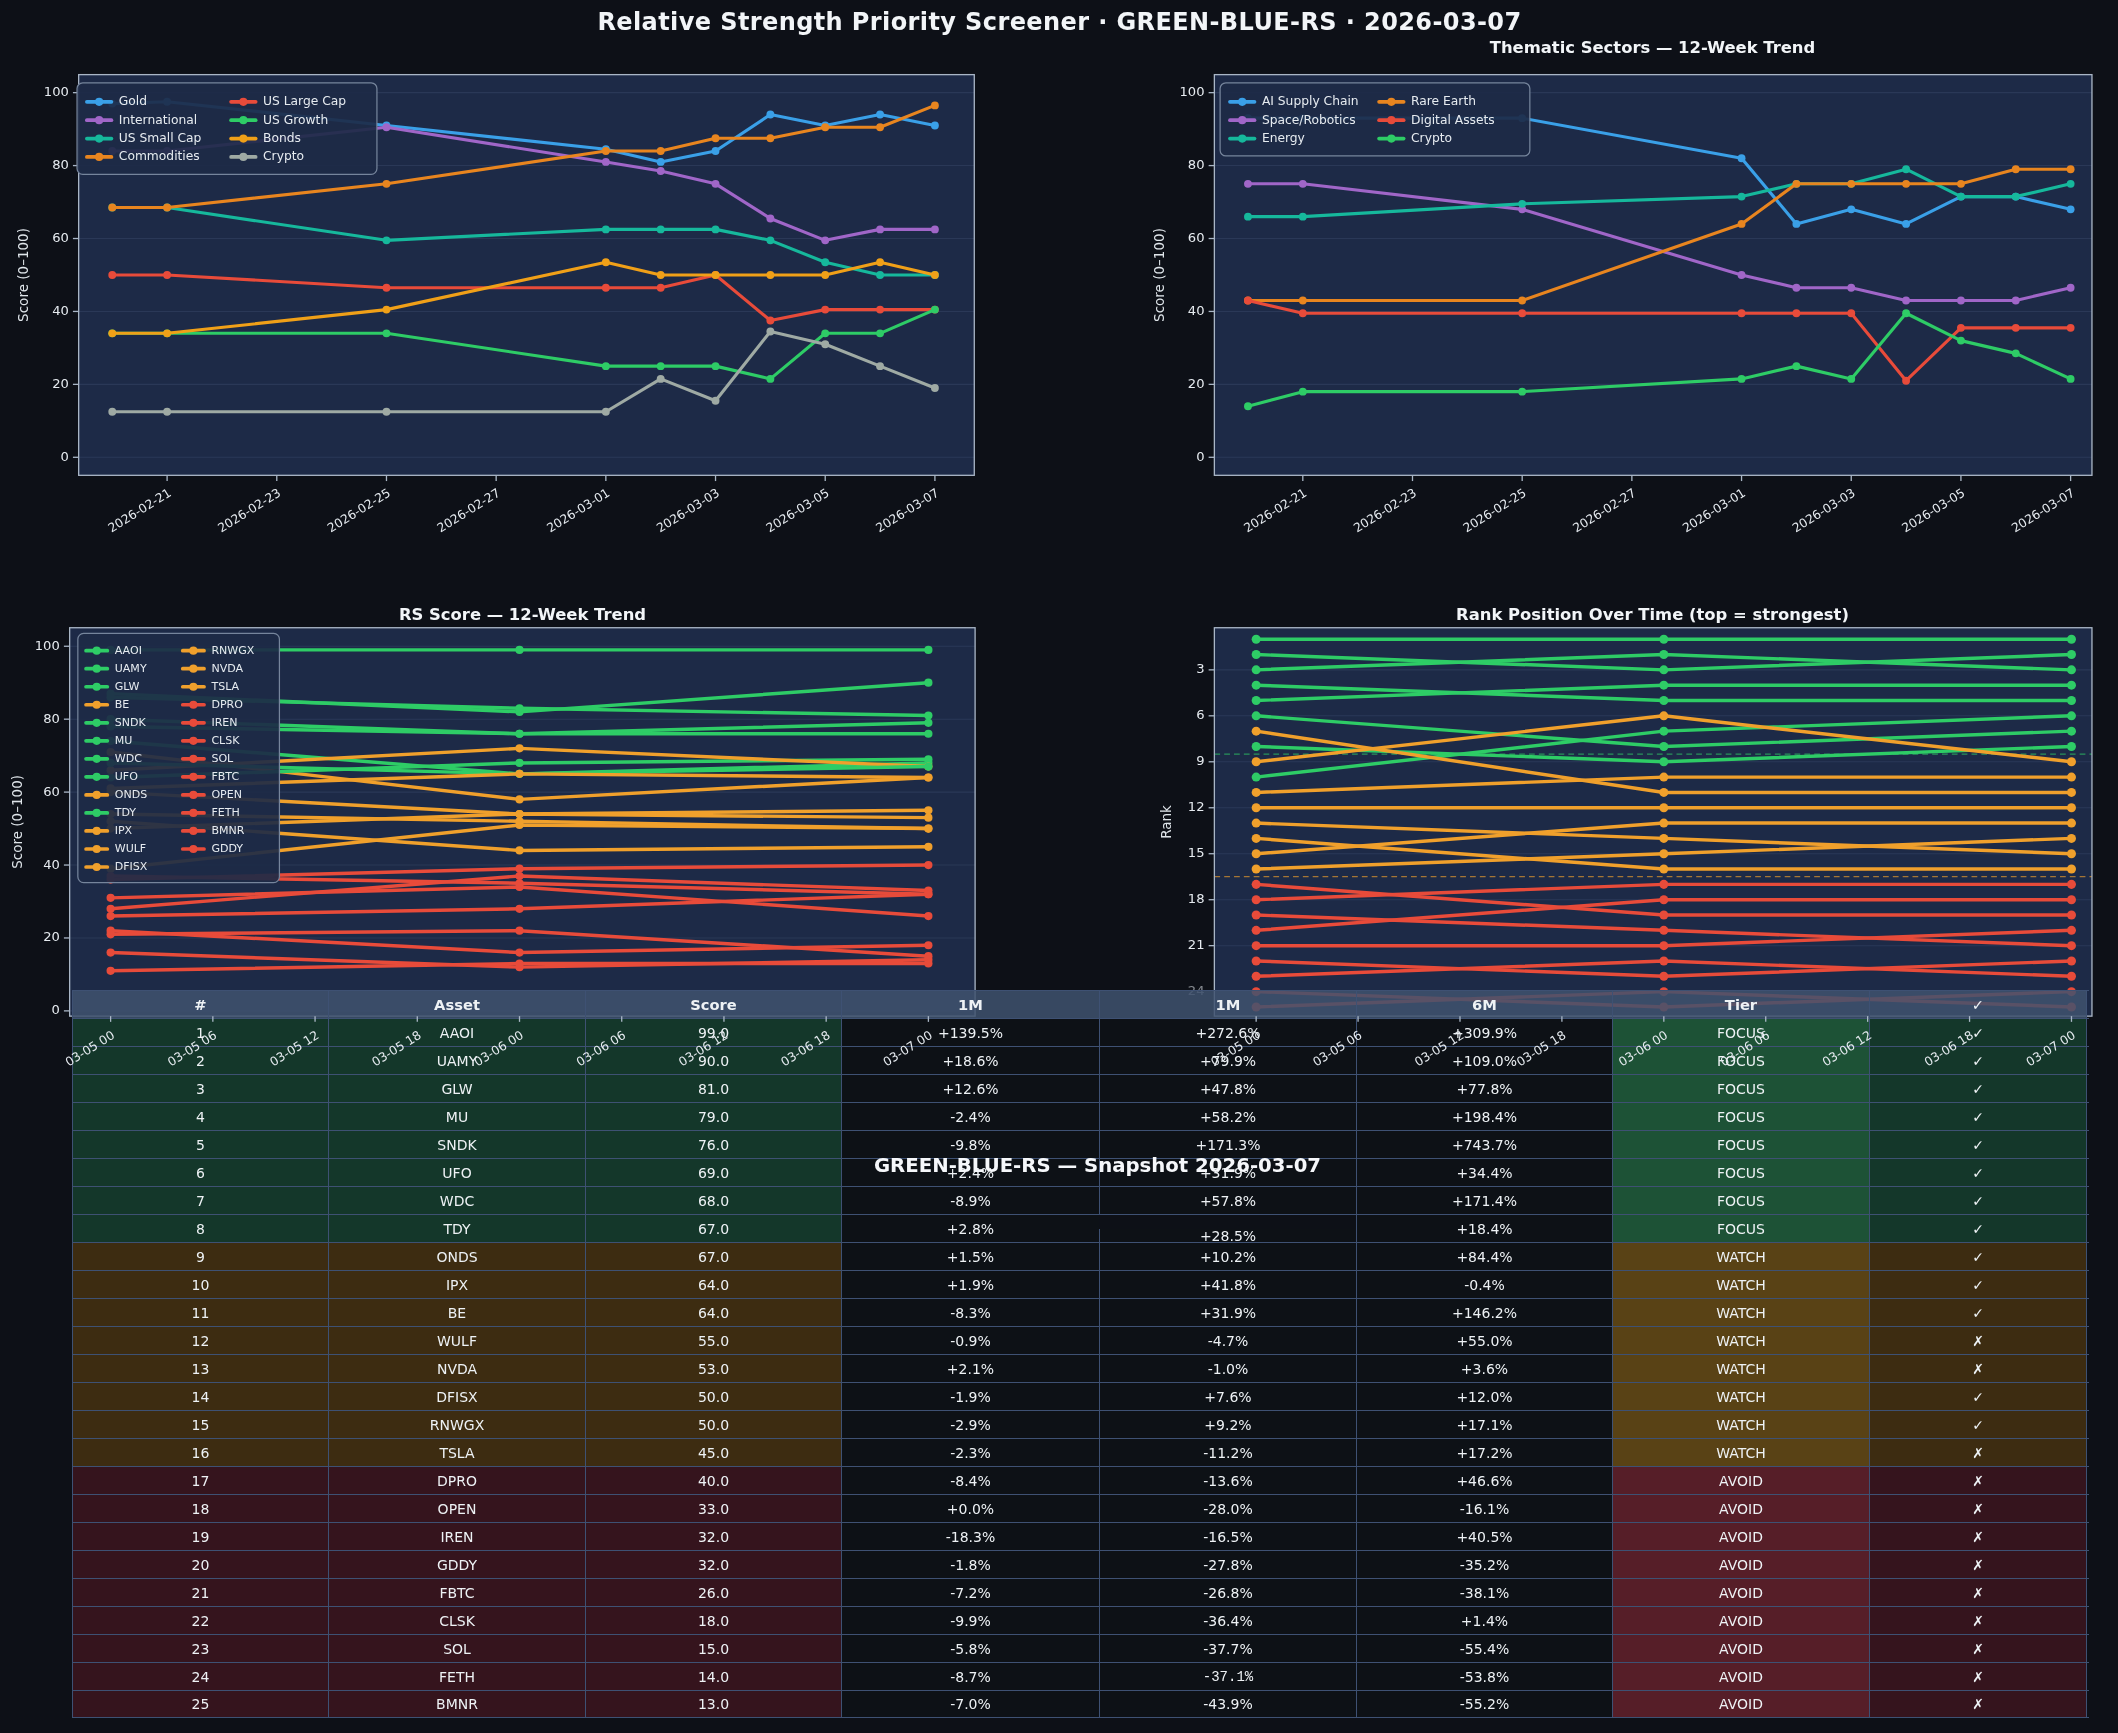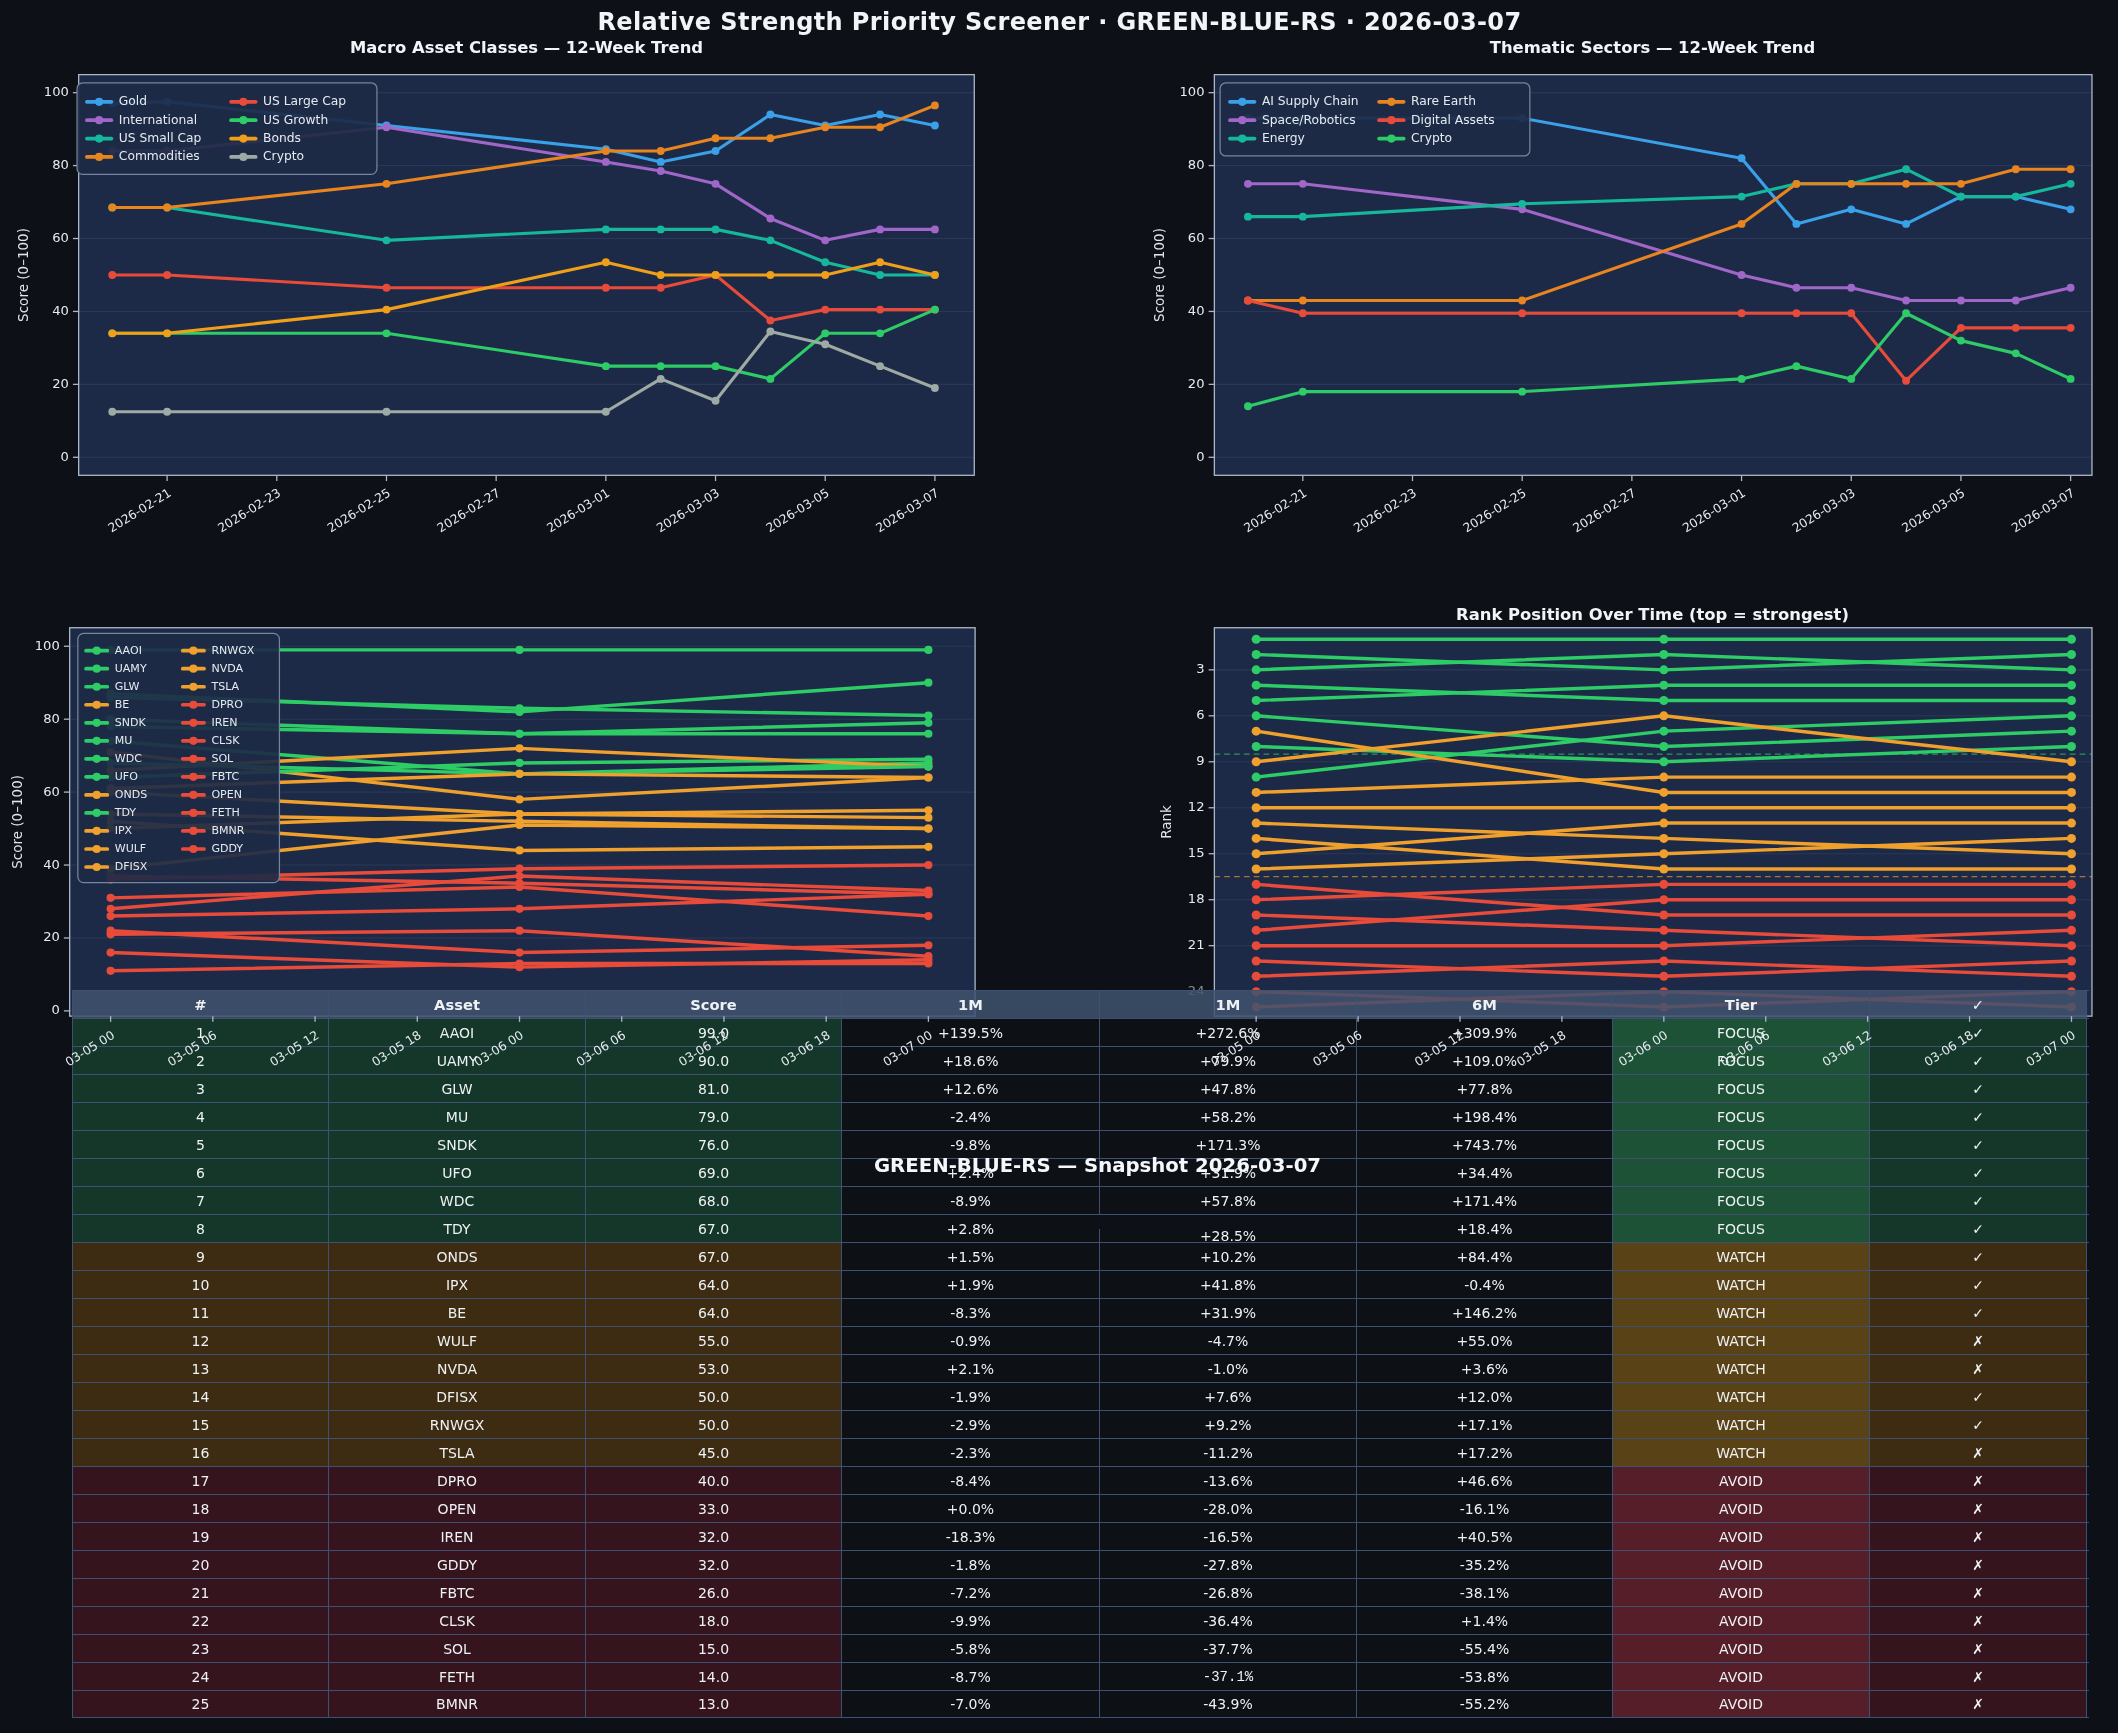--- a/index.html
+++ b/index.html
@@ -18,22 +18,22 @@
   .t-head .t-cell{font-weight:bold;font-size:14.7px;}
   #snapshot-title{left:606px;top:1154px;width:983px;text-align:center;color:#f5f7fa;font-size:19.7px;font-weight:bold;z-index:50;}
   svg text{font-family:"DejaVu Sans","Liberation Sans",sans-serif;}
 </style>
 </head>
 <body>
 
 <div id="canvas">
   <div id="main-title" class="abs">Relative Strength Priority Screener  ·  GREEN-BLUE-RS  ·  2026-03-07</div>
 
-  <div class="chart-title" style="left:79px;top:38px;width:895px;">Macro Asset Classes — 12-Week Trend</div>
   <div class="chart-title" style="left:1214px;top:38px;width:877px;">Thematic Sectors — 12-Week Trend</div>
+  <div class="chart-title" style="left:70px;top:605px;width:905px;">RS Score — 12-Week Trend</div>
   <div class="chart-title" style="left:1214px;top:605px;width:877px;">Rank Position Over Time  (top = strongest)</div>
 
   <svg id="chart-layer" class="abs" width="2119" height="1734" viewBox="0 0 2586 2116">
       <g>
         <rect x="96" y="91" width="1093" height="489" fill="#1d2a47"></rect>
         <line x1="96" y1="558" x2="1189" y2="558" stroke="#2a3857" stroke-width="1.3"></line>
         <line x1="96" y1="469" x2="1189" y2="469" stroke="#2a3857" stroke-width="1.3"></line>
         <line x1="96" y1="380" x2="1189" y2="380" stroke="#2a3857" stroke-width="1.3"></line>
         <line x1="96" y1="291" x2="1189" y2="291" stroke="#2a3857" stroke-width="1.3"></line>
         <line x1="96" y1="202" x2="1189" y2="202" stroke="#2a3857" stroke-width="1.3"></line>

